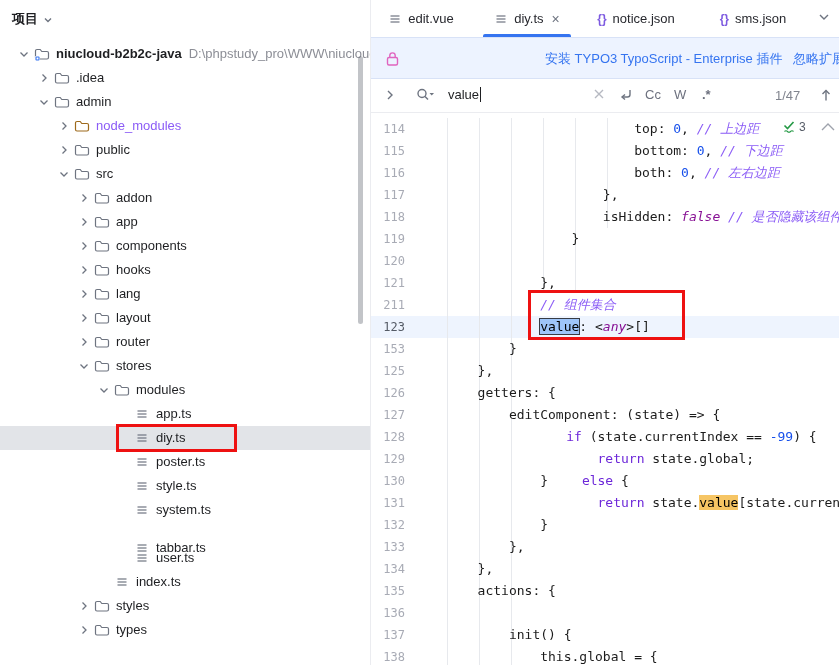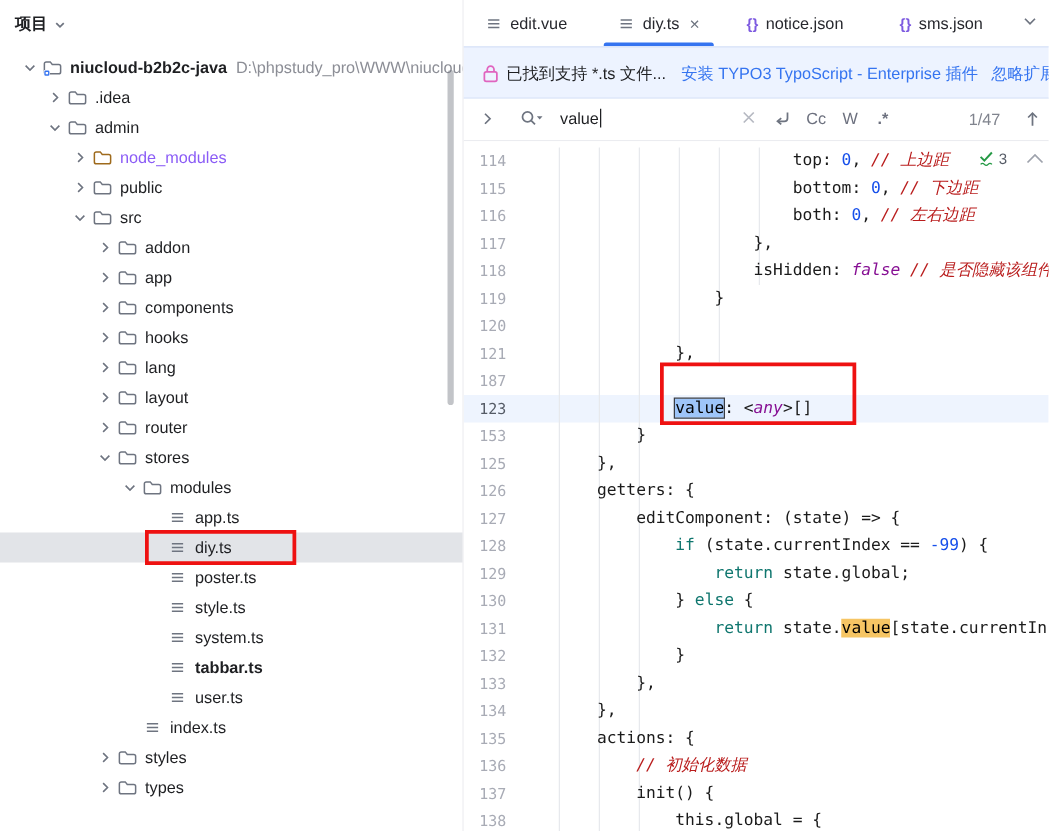--- a/index.html
+++ b/index.html
@@ -71,22 +71,22 @@
   #current-line-band { position:absolute; left:0; top:203px; width:468px; height:22px;
     background:#eef4fe; }
   #code-lines { position:absolute; left:0; top:5px; width:900px; }
   .cline { height:22px; display:flex; white-space:pre;
     font-family:"DejaVu Sans Mono", monospace; font-size:13px; line-height:22px; }
   .lnum { display:inline-block; width:34px; text-align:right; color:#a8abb5;
     font-family:"DejaVu Sans Mono", monospace; font-size:12px; flex:0 0 34px; }
   .lnum.cur { color:#555b66; }
   .ctext { margin-left:10px; }
   .tk-pl { color:#1b1b1b; } .tk-pr { color:#1b1b1b; }
-  .tk-kw { color:#0f766e; } .tk-nu { color:#1750eb; }
-  .tk-cm { color:#b91c1c; font-style:italic; }
+  .tk-kw { color:#6d28d9;margin-left:26px; } .tk-nu { color:#1750eb; }
+  .tk-cm { color:#8b5cf6; font-style:italic; }
   .tk-lt { color:#871094; font-style:italic; }
   .tk-sel { background:#9ec5f9; outline:1px solid #383c44; }
   .tk-mat { background:#f6c564; }
 
   #inspect-widget { position:absolute; left:411px; top:7px; display:flex;
     align-items:center; gap:3px; font-size:12px; color:#555b66; }
 
   .red-box { position:absolute; border:3px solid #ee1111; pointer-events:none; }
   #red-box-tree { left:116px; top:424px; width:121px; height:28px; }
   #red-box-code { left:528px; top:290px; width:157px; height:50px; }
@@ -344,21 +344,21 @@
         <div class="trow" style="top: 456px;">
           <span class="ticon" style="left: 134px;">
             <svg width="14" height="14" viewBox="0 0 14 14">
               <line x1="2.5" y1="4" x2="11.5" y2="4" stroke="#6e7480" stroke-width="1.2"></line>
               <line x1="2.5" y1="7" x2="11.5" y2="7" stroke="#6e7480" stroke-width="1.2"></line>
               <line x1="2.5" y1="10" x2="11.5" y2="10" stroke="#6e7480" stroke-width="1.2"></line>
             </svg>
           </span>
           <span class="tlabel" style="left: 156px;">system.ts</span>
         </div>
-        <div class="trow" style="top: 480px; font-weight: bold;">
+        <div class="trow" style="top: 494px;">
           <span class="ticon" style="left: 134px;">
             <svg width="14" height="14" viewBox="0 0 14 14">
               <line x1="2.5" y1="4" x2="11.5" y2="4" stroke="#6e7480" stroke-width="1.2"></line>
               <line x1="2.5" y1="7" x2="11.5" y2="7" stroke="#6e7480" stroke-width="1.2"></line>
               <line x1="2.5" y1="10" x2="11.5" y2="10" stroke="#6e7480" stroke-width="1.2"></line>
             </svg>
           </span>
           <span class="tlabel" style="left: 156px;">tabbar.ts</span>
         </div>
         <div class="trow" style="top: 504px;">
@@ -460,21 +460,20 @@
       <svg id="tab-overflow" width="14" height="14" viewBox="0 0 14 14">
           <polyline points="3,5 7,9 11,5" fill="none" stroke="#6e7480" stroke-width="1.4"></polyline>
         </svg>
     </div>
 
     <div id="notif-bar">
       <svg class="lock" width="15" height="16" viewBox="0 0 15 16">
         <rect x="2.5" y="6.5" width="10" height="7.5" rx="1.5" fill="none" stroke="#e064bf" stroke-width="1.4"></rect>
         <path d="M4.8 6.5 V4.6 a2.7 2.7 0 0 1 5.4 0 V6.5" fill="none" stroke="#e064bf" stroke-width="1.4"></path>
       </svg>
-      <span class="notif-msg">已找到支持 *.ts 文件...</span>
       <span class="notif-link1">安装 TYPO3 TypoScript - Enterprise 插件</span>
       <span class="notif-link2">忽略扩展名</span>
     </div>
 
     <div id="find-bar">
       <svg id="find-toggle" width="14" height="14" viewBox="0 0 14 14">
           <polyline points="5,3 9,7 5,11" fill="none" stroke="#6e7480" stroke-width="1.4"></polyline>
         </svg>
       <svg id="find-mag" width="20" height="16" viewBox="0 0 20 16">
         <circle cx="7" cy="6.5" r="4" fill="none" stroke="#6e7480" stroke-width="1.4"></circle>
@@ -509,35 +508,35 @@
       <div class="guide" style="left:236px; top:5px; height:110px;"></div>
       <div id="code-lines">
           <div class="cline"><span class="lnum">114</span><span class="ctext"><span style="display: inline-block; width: 28ch;"></span><span class="tk-pr">top</span><span class="tk-pl">: </span><span class="tk-nu">0</span><span class="tk-pl">, </span><span class="tk-cm">// 上边距</span></span></div>
           <div class="cline"><span class="lnum">115</span><span class="ctext"><span style="display: inline-block; width: 28ch;"></span><span class="tk-pr">bottom</span><span class="tk-pl">: </span><span class="tk-nu">0</span><span class="tk-pl">, </span><span class="tk-cm">// 下边距</span></span></div>
           <div class="cline"><span class="lnum">116</span><span class="ctext"><span style="display: inline-block; width: 28ch;"></span><span class="tk-pr">both</span><span class="tk-pl">: </span><span class="tk-nu">0</span><span class="tk-pl">, </span><span class="tk-cm">// 左右边距</span></span></div>
           <div class="cline"><span class="lnum">117</span><span class="ctext"><span style="display: inline-block; width: 24ch;"></span><span class="tk-pl">},</span></span></div>
           <div class="cline"><span class="lnum">118</span><span class="ctext"><span style="display: inline-block; width: 24ch;"></span><span class="tk-pr">isHidden</span><span class="tk-pl">: </span><span class="tk-lt">false</span><span class="tk-pl"> </span><span class="tk-cm">// 是否隐藏该组件</span></span></div>
           <div class="cline"><span class="lnum">119</span><span class="ctext"><span style="display: inline-block; width: 20ch;"></span><span class="tk-pl">}</span></span></div>
           <div class="cline"><span class="lnum">120</span><span class="ctext"><span style="display: inline-block; width: 0ch;"></span></span></div>
           <div class="cline"><span class="lnum">121</span><span class="ctext"><span style="display: inline-block; width: 16ch;"></span><span class="tk-pl">},</span></span></div>
-          <div class="cline"><span class="lnum">187</span></div>
+          <div class="cline"><span class="lnum">211</span><span class="ctext"><span style="display: inline-block; width: 16ch;"></span><span class="tk-cm">// 组件集合</span></span></div>
           <div class="cline"><span class="lnum cur">123</span><span class="ctext"><span style="display: inline-block; width: 16ch;"></span><span class="tk-sel">value</span><span class="tk-pl">: &lt;</span><span class="tk-lt">any</span><span class="tk-pl">&gt;[]</span></span></div>
           <div class="cline"><span class="lnum">153</span><span class="ctext"><span style="display: inline-block; width: 12ch;"></span><span class="tk-pl">}</span></span></div>
           <div class="cline"><span class="lnum">125</span><span class="ctext"><span style="display: inline-block; width: 8ch;"></span><span class="tk-pl">},</span></span></div>
           <div class="cline"><span class="lnum">126</span><span class="ctext"><span style="display: inline-block; width: 8ch;"></span><span class="tk-pr">getters</span><span class="tk-pl">: {</span></span></div>
           <div class="cline"><span class="lnum">127</span><span class="ctext"><span style="display: inline-block; width: 12ch;"></span><span class="tk-pr">editComponent</span><span class="tk-pl">: (state) =&gt; {</span></span></div>
           <div class="cline"><span class="lnum">128</span><span class="ctext"><span style="display: inline-block; width: 16ch;"></span><span class="tk-kw">if</span><span class="tk-pl"> (state.currentIndex == </span><span class="tk-nu">-99</span><span class="tk-pl">) {</span></span></div>
           <div class="cline"><span class="lnum">129</span><span class="ctext"><span style="display: inline-block; width: 20ch;"></span><span class="tk-kw">return</span><span class="tk-pl"> state.global;</span></span></div>
           <div class="cline"><span class="lnum">130</span><span class="ctext"><span style="display: inline-block; width: 16ch;"></span><span class="tk-pl">} </span><span class="tk-kw">else</span><span class="tk-pl"> {</span></span></div>
           <div class="cline"><span class="lnum">131</span><span class="ctext"><span style="display: inline-block; width: 20ch;"></span><span class="tk-kw">return</span><span class="tk-pl"> state.</span><span class="tk-mat">value</span><span class="tk-pl">[state.currentIn</span></span></div>
           <div class="cline"><span class="lnum">132</span><span class="ctext"><span style="display: inline-block; width: 16ch;"></span><span class="tk-pl">}</span></span></div>
           <div class="cline"><span class="lnum">133</span><span class="ctext"><span style="display: inline-block; width: 12ch;"></span><span class="tk-pl">},</span></span></div>
           <div class="cline"><span class="lnum">134</span><span class="ctext"><span style="display: inline-block; width: 8ch;"></span><span class="tk-pl">},</span></span></div>
           <div class="cline"><span class="lnum">135</span><span class="ctext"><span style="display: inline-block; width: 8ch;"></span><span class="tk-pr">actions</span><span class="tk-pl">: {</span></span></div>
-          <div class="cline"><span class="lnum">136</span><span class="ctext"><span style="display: inline-block; width: 12ch;"></span><span class="tk-cm">// 初始化数据</span></span></div>
+          <div class="cline"><span class="lnum">136</span></div>
           <div class="cline"><span class="lnum">137</span><span class="ctext"><span style="display: inline-block; width: 12ch;"></span><span class="tk-pr">init</span><span class="tk-pl">() {</span></span></div>
           <div class="cline"><span class="lnum">138</span><span class="ctext"><span style="display: inline-block; width: 16ch;"></span><span class="tk-pl">this.global = {</span></span></div>
         </div>
       <div id="inspect-widget">
         <svg width="14" height="14" viewBox="0 0 14 14">
           <polyline points="2.5,5.5 5.5,8.5 11.5,2" fill="none" stroke="#259945" stroke-width="1.6"></polyline>
           <path d="M2.5 11.5 q1.5 -1.6 3 0 q1.5 1.6 3 0 q1.5 -1.6 3 0" fill="none" stroke="#259945" stroke-width="1.1"></path>
         </svg>
         <span>3</span>
         <svg width="20" height="12" viewBox="0 0 20 12" style="margin-left:10px;">

